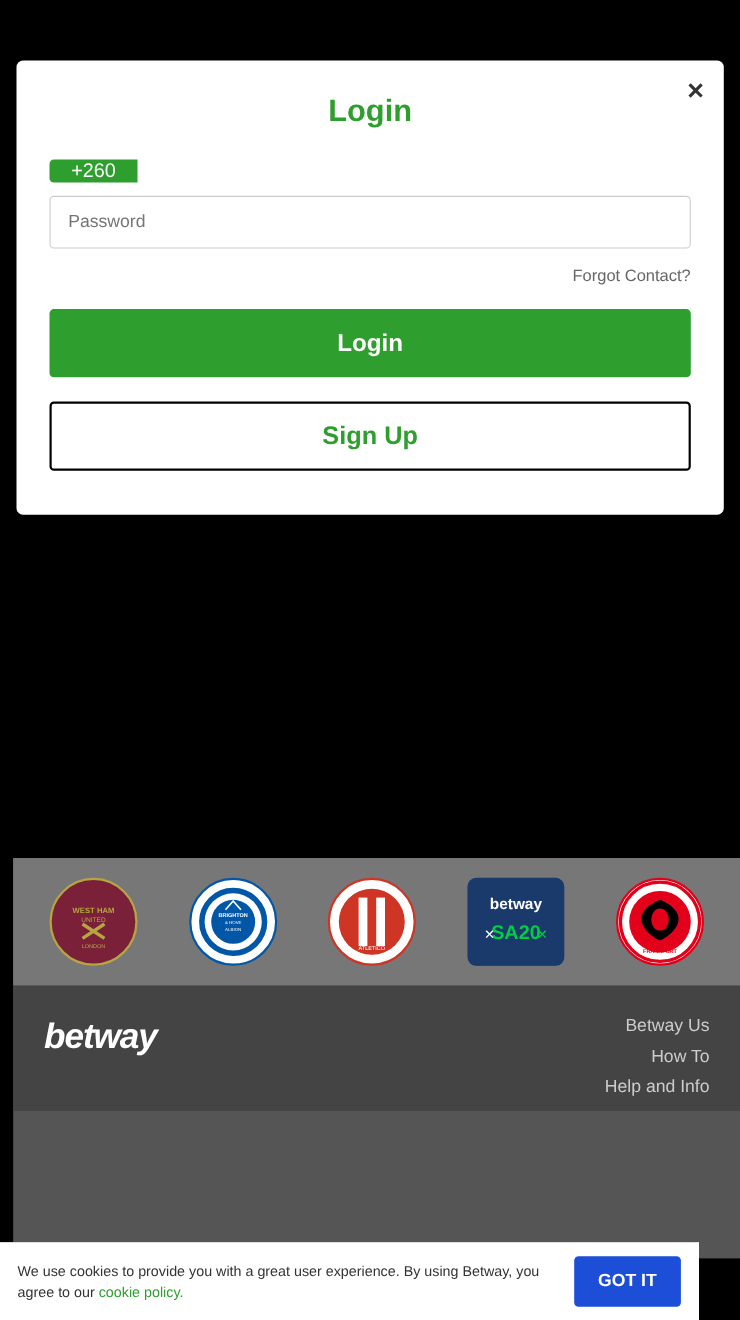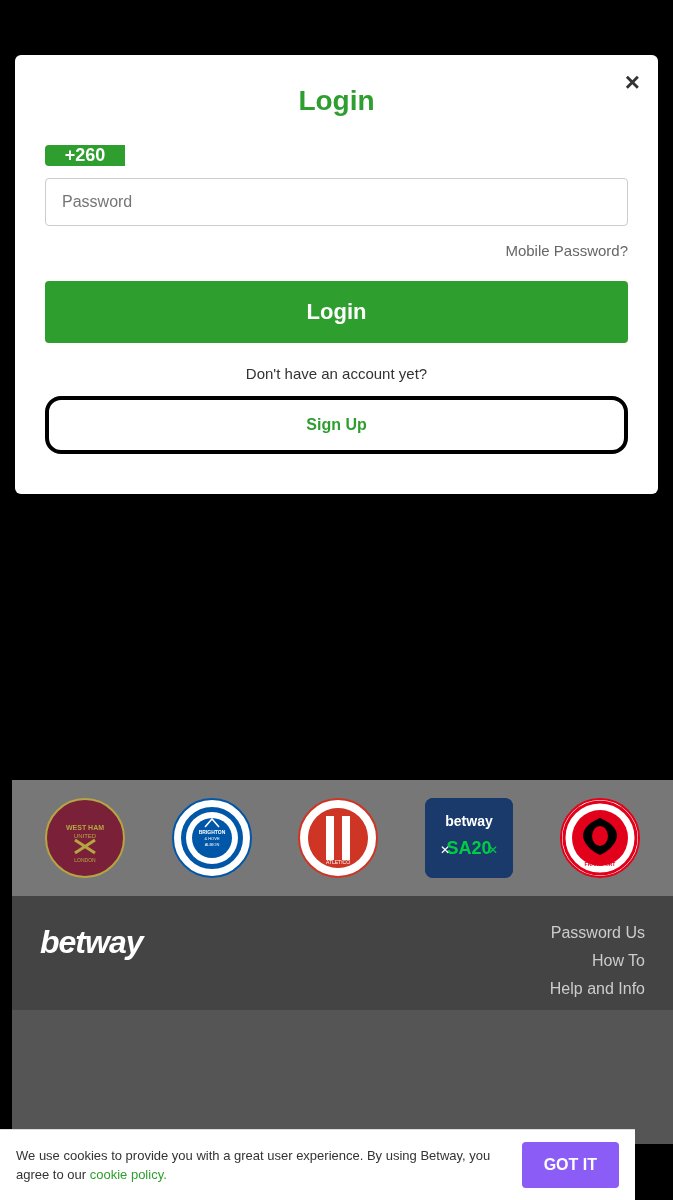--- a/index.html
+++ b/index.html
@@ -57,21 +57,21 @@
 
     .phone-row {
       display: flex;
       margin-bottom: 12px;
     }
 
     .country-code {
       background: #2e9e2e;
       color: #fff;
       font-size: 18px;
-      font-weight: bold;
+      font-weight: normal;
       padding: 0 18px;
       display: flex;
       align-items: center;
       justify-content: center;
       border-radius: 4px 0 0 4px;
       min-width: 80px;
       cursor: pointer;
     }
 
     .phone-input {
@@ -123,24 +123,24 @@
       text-align: center;
       color: #333;
       font-size: 15px;
       margin-bottom: 14px;
     }
 
     .signup-btn {
       width: 100%;
       background: #fff;
       color: #2e9e2e;
-      border: 4px solid #000000;
-      border-radius: 16px;
+      border: 2px solid #000000;
+      border-radius: 4px;
       padding: 16px;
-      font-size: 16px;
+      font-size: 23px;
       font-weight: bold;
       cursor: pointer;
     }
 
     
     .footer-area {
       position: absolute;
       bottom: 0;
       left: 12px;
       right: 0;
@@ -253,21 +253,21 @@
       color: #333;
       line-height: 1.5;
     }
 
     .cookie-text a {
       color: #2e9e2e;
       text-decoration: none;
     }
 
     .got-it-btn {
-      background: #8b5cf6;
+      background: #1d4ed8;
       color: #fff;
       border: none;
       border-radius: 4px;
       padding: 14px 22px;
       font-size: 16px;
       font-weight: bold;
       cursor: pointer;
       white-space: nowrap;
       min-width: 90px;
     }
@@ -281,25 +281,24 @@
   <button class="close-btn">×</button>
 
   <div class="modal-title">Login</div>
 
   <div class="phone-row">
     <div class="country-code">+260</div>
   </div>
 
   <input class="password-input" type="password" placeholder="Password" style="">
 
-  <a class="forgot-password">Mobile Password?</a>
+  <a class="forgot-password">Forgot Contact?</a>
 
   <button class="login-btn">Login</button>
 
-  <div class="no-account-text">Don't have an account yet?</div>
 
   <button class="signup-btn">Sign Up</button>
 </div>
 
 <div class="footer-area" style="top: 780px; bottom: 56px;">
 
   <div class="sponsors-row">
 
     <div class="sponsor-badge badge-westham">
       <svg viewBox="0 0 60 60" xmlns="http://www.w3.org/2000/svg">
@@ -357,21 +356,21 @@
         <path d="M38 18 C28 22 18 30 22 40 C26 50 38 55 38 55 C38 55 50 50 54 40 C58 30 48 22 38 18Z" fill="#000"></path>
         <ellipse cx="38" cy="36" rx="8" ry="10" fill="#E2001A"></ellipse>
         <text x="38" y="66" text-anchor="middle" fill="#E2001A" font-size="5" font-weight="bold">FRANKFURT</text>
       </svg>
     </div>
   </div>
 
   <div class="footer-content">
     <div class="betway-logo">betway</div>
     <div class="footer-links">
-      <a class="footer-link">Password Us</a>
+      <a class="footer-link">Betway Us</a>
       <a class="footer-link">How To</a>
       <a class="footer-link">Help and Info</a>
     </div>
   </div>
 </div>
 
 <div class="cookie-banner">
   <div class="cookie-text">
     <span>We use cookies to provide you with a great user experience. By using Betway, you agree to our </span><a>cookie policy.</a>
   </div>

